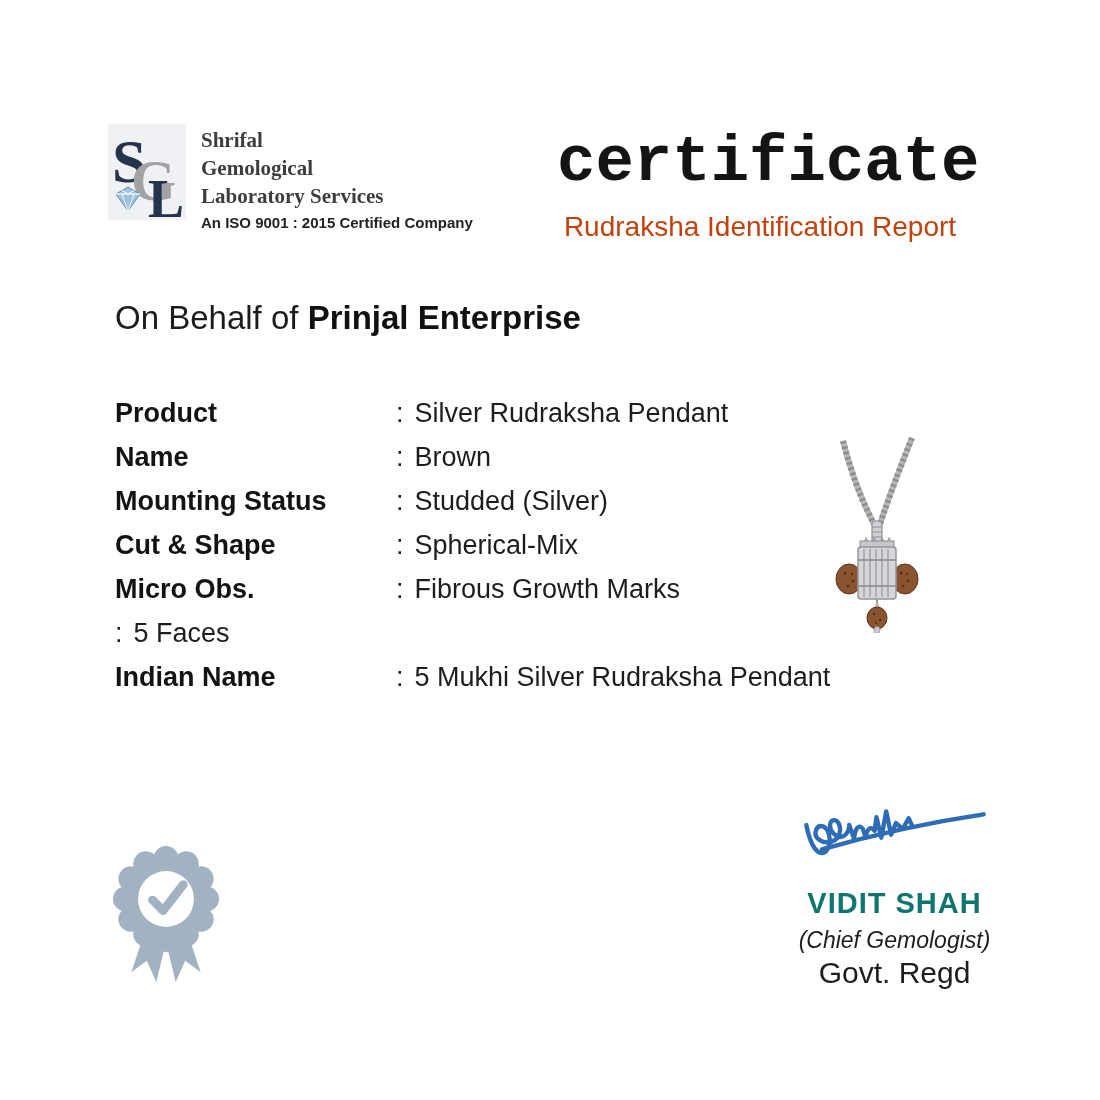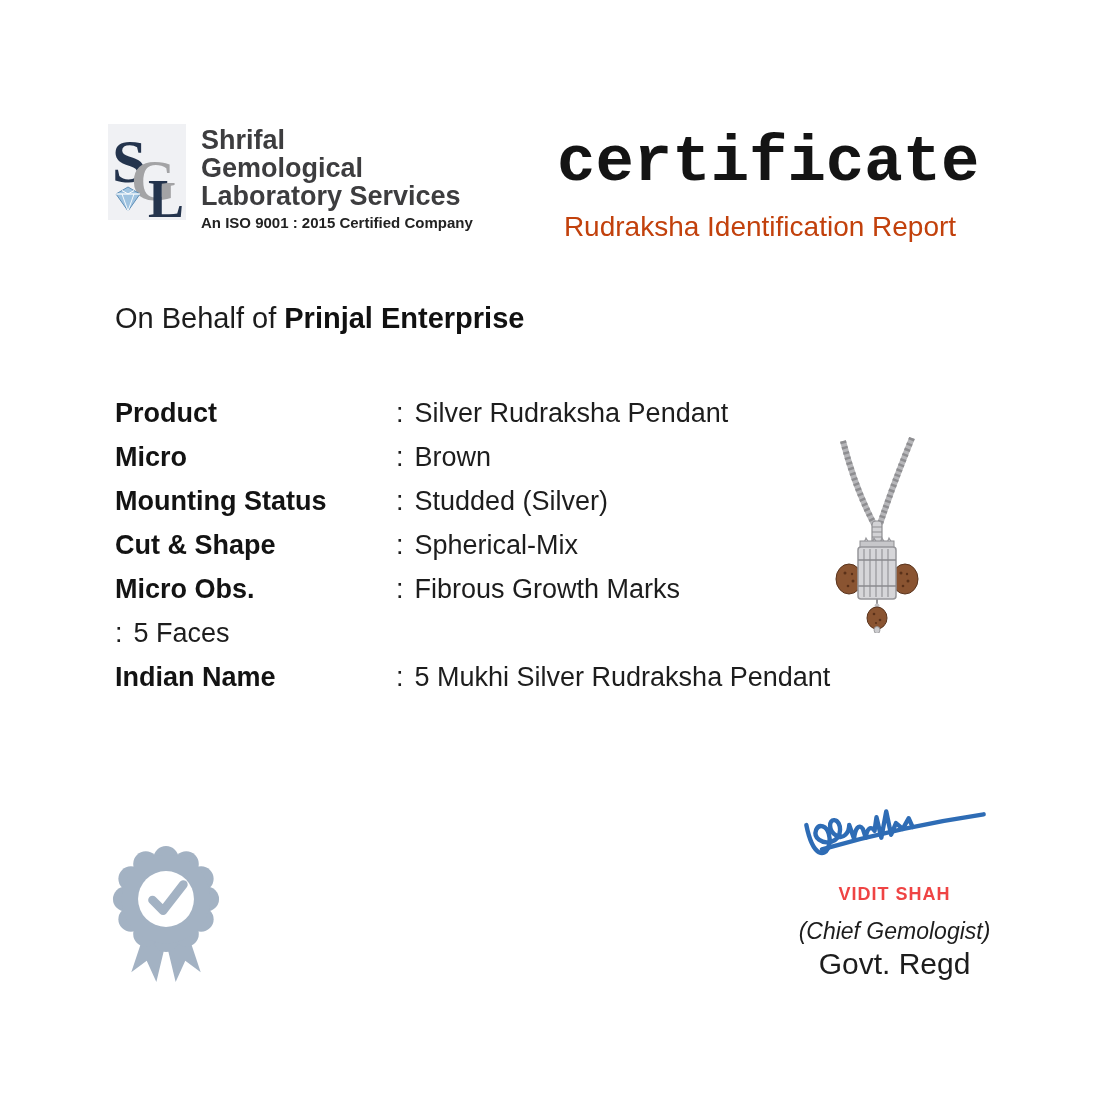--- a/index.html
+++ b/index.html
@@ -5,46 +5,46 @@
   html,body { margin:0; padding:0; background:#fff; }
   .page {
     position:relative; width:1100px; height:1100px; background:#ffffff;
     font-family:"Liberation Sans", sans-serif; color:#1b1b1b; overflow:hidden;
   }
   
   .brand { position:absolute; left:108px; top:124px; display:flex; gap:15px; }
   .logo-mark { width:78px; height:96px; flex:0 0 auto; }
   .serif { font-family:"Liberation Serif", serif; font-weight:700; }
   .brand-text { padding-top:2px; }
-  .brand-line { font-weight:700; font-size:27px; line-height:28px; color:#3d3d3f; }
+  .brand-line { font-weight:700; font-size:21px; line-height:28px; color:#3d3d3f;font-family:Liberation Serif, serif; }
   .brand-iso  { font-weight:600; font-size:15px; line-height:18px; color:#222; margin-top:4px; }
   
   .title-block { position:absolute; left:545px; top:116px; width:430px; text-align:center; }
   .cert-title {
     margin:12px; font-family:Liberation Mono, monospace; font-weight:700;
     font-size:64px; line-height:70px; color:#141414; letter-spacing:0;
   }
   .cert-subtitle { font-size:28px; line-height:34px; margin-top:6px; color:#c2410c; }
   
-  .behalf { position:absolute; left:115px; top:300px; font-size:29px; line-height:36px; color:#1c1c1c; }
+  .behalf { position:absolute; left:115px; top:300px; font-size:33px; line-height:36px; color:#1c1c1c; }
   .behalf b { font-weight:700; color:#111; }
   
   .spec { position:absolute; left:115px; top:391px; width:880px; }
   .spec-row { display:grid; grid-template-columns:253px 1fr; line-height:44px; font-size:27px;gap:28px; }
   .spec-label { font-weight:700; color:#131313; }
   .spec-value { color:#1d1d1d; white-space:nowrap; }
   .spec-sep { display:inline-block; margin-right:11px; }
   
   .photo { position:absolute; left:813px; top:433px; width:130px; height:200px; }
   
   .badge { position:absolute; left:112px; top:839px; width:108px; height:147px; }
   
   .signatory { position:absolute; left:772px; top:788px; width:245px; text-align:center; }
   .sig-svg { width:212px; height:76px; display:block; margin:0 auto; }
-  .sig-name { font-weight:700; font-size:18px; line-height:32px; letter-spacing:1px; color:#ef4444; margin-top:14px; }
+  .sig-name { font-weight:700; font-size:29px; line-height:32px; letter-spacing:1px; color:#0f766e; margin-top:23px; }
   .sig-title { font-size:23px; line-height:28px; color:#1d1d1d; margin-top:7px;font-style:italic; }
   .sig-regd  { font-size:30px; line-height:28px; color:#1d1d1d; margin-top:5px; }
 </style>
 </head>
 <body>
 
 <div class="page">
 
   <div class="brand">
     <svg class="logo-mark" viewBox="0 0 78 96" aria-hidden="true">
@@ -77,21 +77,21 @@
     <span> </span>
     <b>Prinjal Enterprise</b>
   </div>
 
   <div class="spec">
     <div class="spec-row">
       <div class="spec-label">Product</div>
       <div class="spec-value"><span class="spec-sep">:</span><span>Silver Rudraksha Pendant</span></div>
     </div>
     <div class="spec-row">
-      <div class="spec-label">Micro</div>
+      <div class="spec-label">Name</div>
       <div class="spec-value"><span class="spec-sep">:</span><span>Brown</span></div>
     </div>
     <div class="spec-row">
       <div class="spec-label">Mounting Status</div>
       <div class="spec-value"><span class="spec-sep">:</span><span>Studded (Silver)</span></div>
     </div>
     <div class="spec-row">
       <div class="spec-label">Cut &amp; Shape</div>
       <div class="spec-value"><span class="spec-sep">:</span><span>Spherical-Mix</span></div>
     </div>

